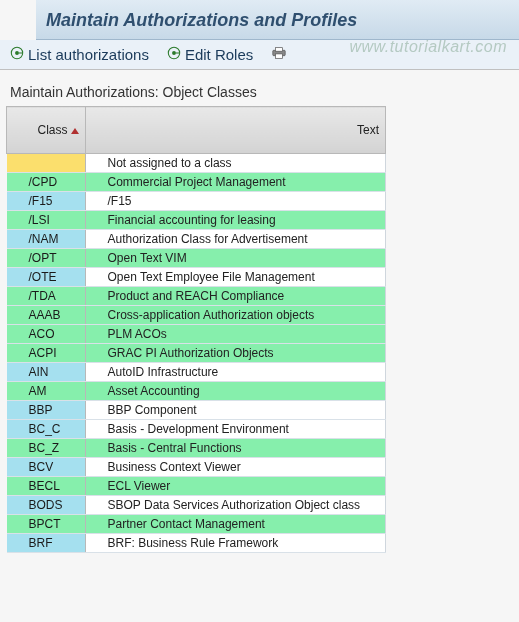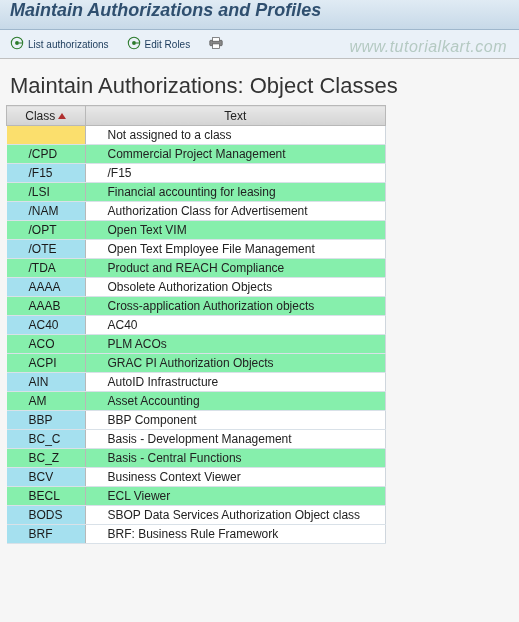--- a/index.html
+++ b/index.html
@@ -13,41 +13,42 @@
   }
   .window {
     width: 519px;
     height: 622px;
     background: #f6f6f6;
     position: relative;
   }
   .titlebar {
     background: linear-gradient(#e0ebf4, #c7d9e8);
     border-bottom: 1px solid #9fb7cc;
-    padding: 0 10px 8px 10px;
+    padding: 10px 10px 8px 10px;
+    margin-left: 36px;
   }
   .title {
     font-size: 18px;
     font-weight: bold;
     font-style: italic;
     color: #2f4f6f;
   }
   .toolbar {
     background: #eaf1f8;
     border-bottom: 1px solid #c0c0c0;
     padding: 4px 6px;
     display: flex;
     align-items: center;
     gap: 10px;
   }
   .tbtn {
     display: inline-flex;
     align-items: center;
     gap: 4px;
-    font-size: 10px;
+    font-size: 15px;
     color: #1a3a5a;
     cursor: pointer;
     padding: 2px 4px;
   }
   .tbtn svg { width: 14px; height: 14px; }
   .tbtn .lbl { color: #1a3a5a; }
   .print-icn svg { width: 16px; height: 14px; }
   .watermark {
     position: absolute;
     top: 38px;
@@ -56,37 +57,37 @@
     font-style: italic;
     color: rgba(136,170,150,0.55);
     pointer-events: none;
     letter-spacing: 0.5px;
   }
   .content {
     background: #f6f6f6;
     padding: 10px 0 0 0;
   }
   .subtitle {
-    font-size: 22px;
+    font-size: 14px;
     color: #333;
     padding: 4px 10px 6px 10px;
     background: #f6f6f6;
   }
   .grid {
     width: 380px;
     border-collapse: collapse;
     font-size: 12px;
   }
   .grid th {
     background: linear-gradient(#e8e8e8, #d3d3d3);
     border: 1px solid #b8b8b8;
-    text-align: center;
+    text-align: right;
     font-weight: normal;
     color: #222;
-    padding: 2px 6px;
+    padding: 16px 6px;
     height: 20px;
     position: relative;
   }
   .grid th.class-h { width: 52px; }
   .sort-ind {
     display: inline-block;
     width: 0; height: 0;
     border-left: 4px solid transparent;
     border-right: 4px solid transparent;
     border-bottom: 6px solid #b03030;
@@ -200,32 +201,24 @@
               <td>Open Text VIM</td>
             </tr>
             <tr>
               <td class="cls">/OTE</td>
               <td>Open Text Employee File Management</td>
             </tr>
             <tr class="alt">
               <td class="cls">/TDA</td>
               <td>Product and REACH Compliance</td>
             </tr>
-            <tr>
-              <td class="cls">AAAA</td>
-              <td>Obsolete Authorization Objects</td>
-            </tr>
             <tr class="alt">
               <td class="cls">AAAB</td>
               <td>Cross-application Authorization objects</td>
             </tr>
-            <tr>
-              <td class="cls">AC40</td>
-              <td>AC40</td>
-            </tr>
             <tr class="alt">
               <td class="cls">ACO</td>
               <td>PLM ACOs</td>
             </tr>
             <tr class="alt">
               <td class="cls">ACPI</td>
               <td>GRAC PI Authorization Objects</td>
             </tr>
             <tr>
               <td class="cls">AIN</td>
@@ -234,38 +227,42 @@
             <tr class="alt">
               <td class="cls">AM</td>
               <td>Asset Accounting</td>
             </tr>
             <tr>
               <td class="cls">BBP</td>
               <td>BBP Component</td>
             </tr>
             <tr>
               <td class="cls">BC_C</td>
-              <td>Basis - Development Management</td>
+              <td>Basis - Development Environment</td>
             </tr>
             <tr class="alt">
               <td class="cls">BC_Z</td>
               <td>Basis - Central Functions</td>
             </tr>
             <tr>
               <td class="cls">BCV</td>
               <td>Business Context Viewer</td>
             </tr>
             <tr class="alt">
               <td class="cls">BECL</td>
               <td>ECL Viewer</td>
             </tr>
             <tr>
               <td class="cls">BODS</td>
               <td>SBOP Data Services Authorization Object class</td>
             </tr>
+            <tr class="alt">
+              <td class="cls">BPCT</td>
+              <td>Partner Contact Management</td>
+            </tr>
             <tr>
               <td class="cls">BRF</td>
               <td>BRF: Business Rule Framework</td>
             </tr>
           </tbody>
       </table>
     </div>
   </div>
 
 </div>

